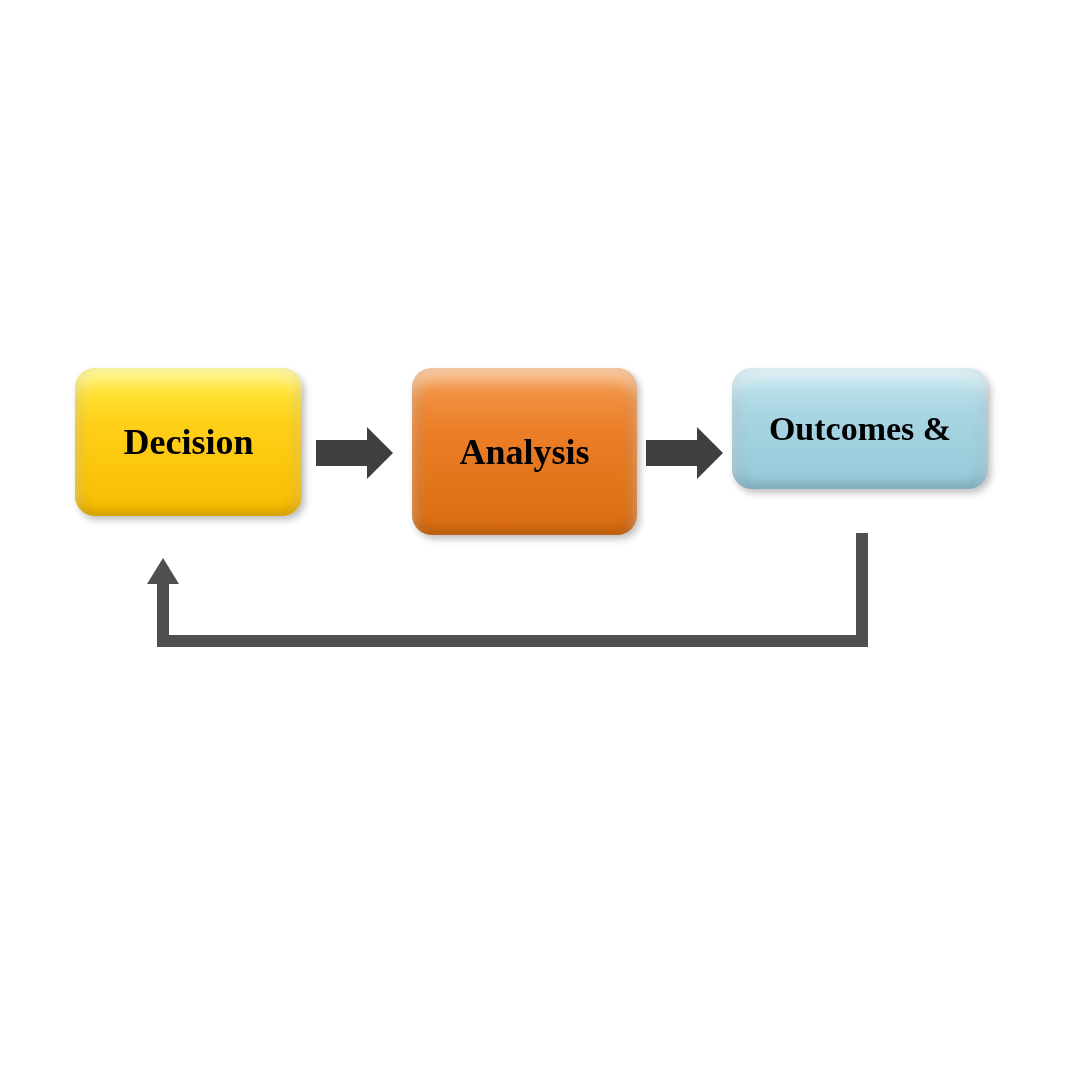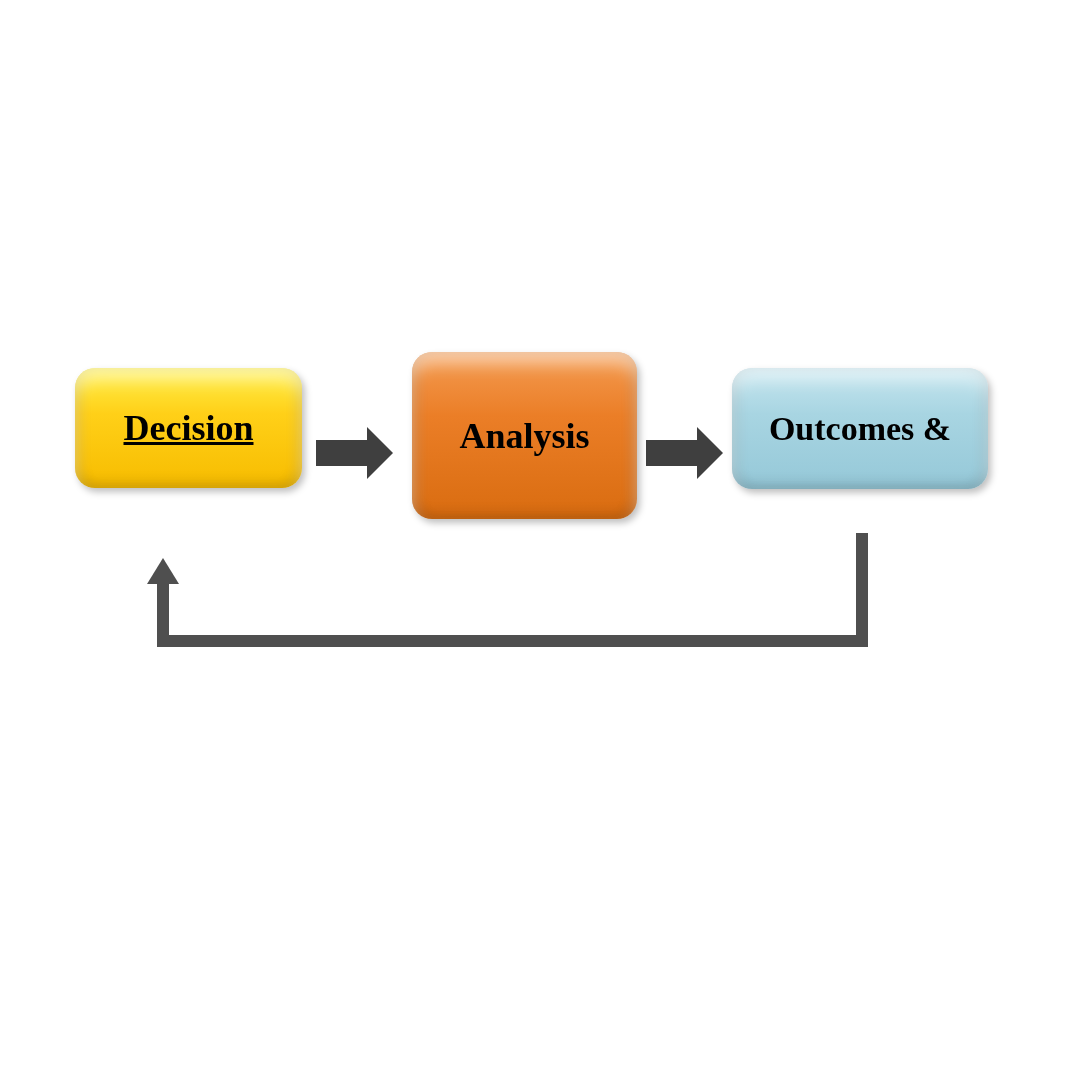--- a/index.html
+++ b/index.html
@@ -37,26 +37,25 @@
       inset 0 -7px 12px rgba(0,0,0,0.10),
       inset 8px 0 12px rgba(0,0,0,0.06),
       inset -8px 0 12px rgba(0,0,0,0.06),
       3px 4px 7px rgba(0,0,0,0.25);
   }
   .node-label {
     display: block;
     padding: 0 8px;
   }
   #node-decision {
-    left: 75px; top: 368px; width: 227px; height: 120px;
+    left: 75px; top: 368px; width: 227px; height: 148px;
     font-size: 36px;
-    text-decoration: underline;
   }
   #node-analysis {
-    left: 412px; top: 352px; width: 225px; height: 167px;
+    left: 412px; top: 368px; width: 225px; height: 167px;
     font-size: 36px;
   }
   #node-outcomes {
     left: 732px; top: 368px; width: 256px; height: 121px;
     font-size: 34px;
     line-height: 1.45;
   }
 </style>
 </head>
 <body>

